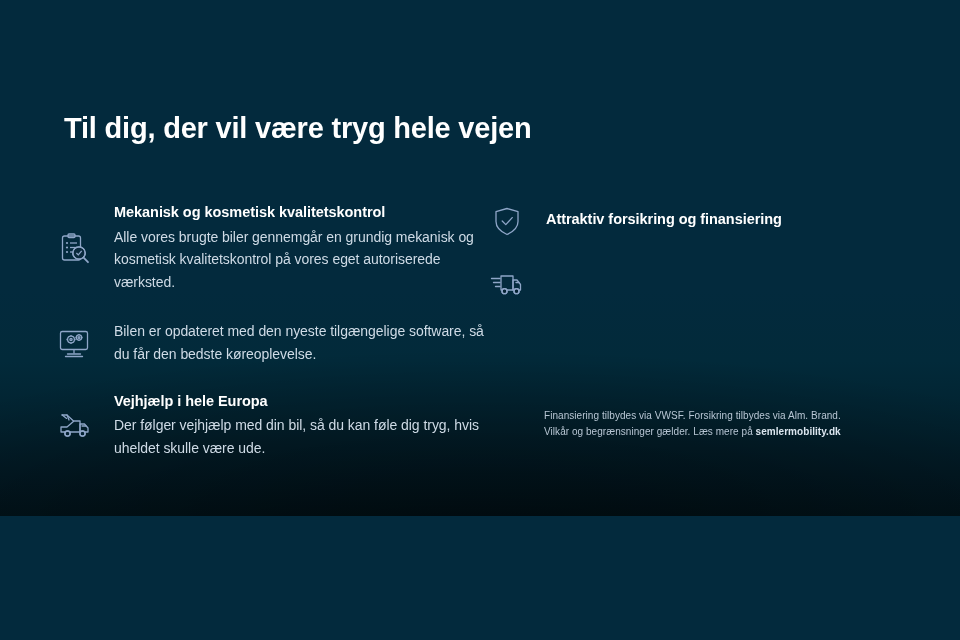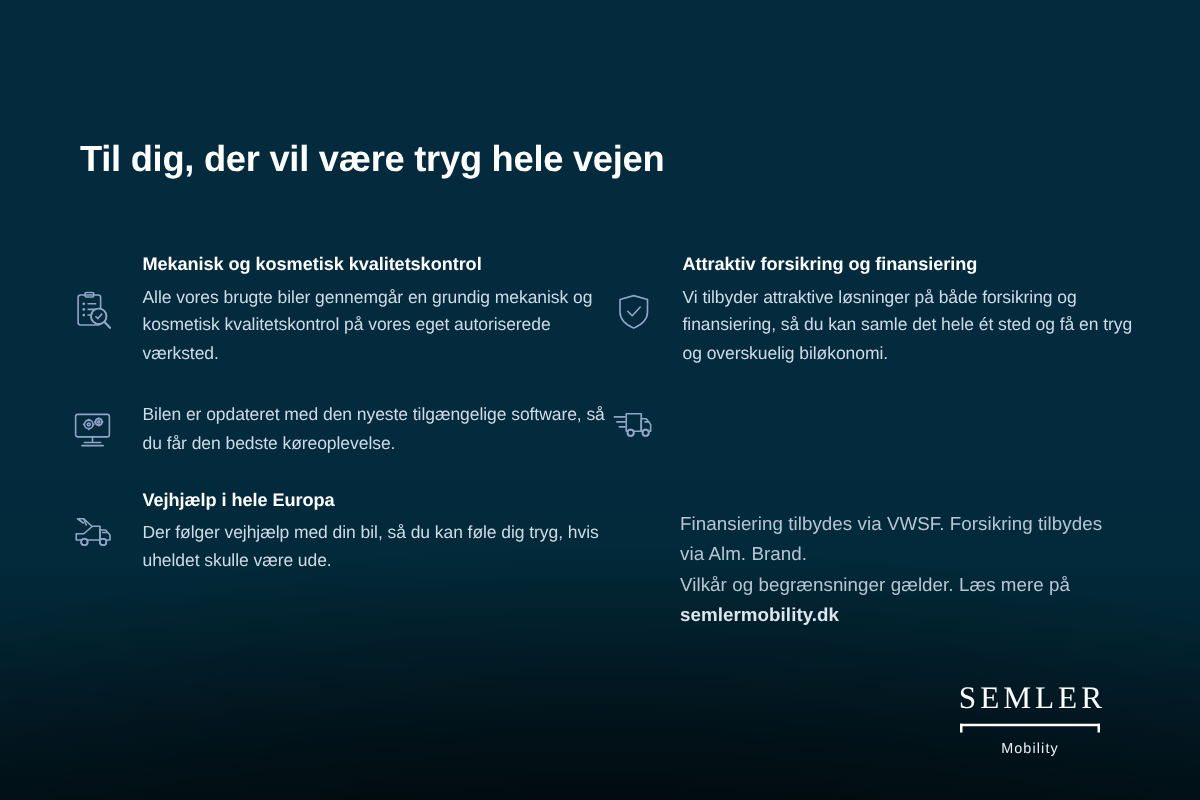--- a/index.html
+++ b/index.html
@@ -14,21 +14,21 @@
     font-family: "Liberation Sans", sans-serif;
     background: #032a3d;
     position: relative;
   }
 
   
   #page {
     position: absolute;
     inset: 0;
     width: 960px;
-    height: 640px;
+    height: 516px;
     background:
       radial-gradient(120% 70% at 50% 118%, rgba(0,0,0,0.72) 0%, rgba(0,0,0,0.34) 38%, rgba(0,0,0,0) 72%),
       linear-gradient(180deg, #032a3d 0%, #032a3d 56%, #022a3a 70%, #02222f 82%, #021a25 92%, #01151d 100%);
     overflow: hidden;
   }
 
   
   .title {
     position: absolute;
     left: 64px;
@@ -87,21 +87,21 @@
     line-height: 1.63;
     letter-spacing: -0.05px;
   }
 
   
   .fineprint {
     position: absolute;
     left: 544px;
     top: 408px;
     width: 340px;
-    font-size: 15px;
+    font-size: 10px;
     line-height: 1.62;
     color: #b8c6d4;
     letter-spacing: 0.05px;
   }
   .fineprint b { font-weight: bold; color: #dce6ef; }
 
   
   .logo {
     position: absolute;
     left: 764px;
@@ -233,21 +233,20 @@
 
       <div class="feature">
         <div class="icon-slot">
           <svg width="34" height="34" viewBox="0 0 34 34" fill="none" stroke="#8fa6c8" stroke-width="1.3" stroke-linejoin="round" stroke-linecap="round">
             <path d="M17 3.5 L28 6.6 L28 16.5 C28 22.5 23 26.8 17 29.5 C11 26.8 6 22.5 6 16.5 L6 6.6 Z"></path>
             <polyline points="12.2,16 15.8,19.6 22.2,12.6"></polyline>
           </svg>
         </div>
         <div class="ftext">
           <div class="fhead">Attraktiv forsikring og finansiering</div>
-          <div class="fbody">Vi tilbyder attraktive løsninger på både forsikring og finansiering, så du kan samle det hele ét sted og få en tryg og overskuelig biløkonomi.</div>
         </div>
       </div>
 
       <div class="feature">
         <div class="icon-slot">
           <svg width="34" height="34" viewBox="0 0 34 34" fill="none" stroke="#8fa6c8" stroke-width="1.3" stroke-linejoin="round" stroke-linecap="round">
             <path d="M11 9 L23 9 L23 23 L11 23 Z"></path>
             <path d="M23 13 L27 13 L30.5 17.5 L30.5 23 L23 23 Z"></path>
             <line x1="26" y1="15.5" x2="29" y2="15.5"></line>
             <circle cx="14.5" cy="24.2" r="2.5" fill="#052233"></circle>

